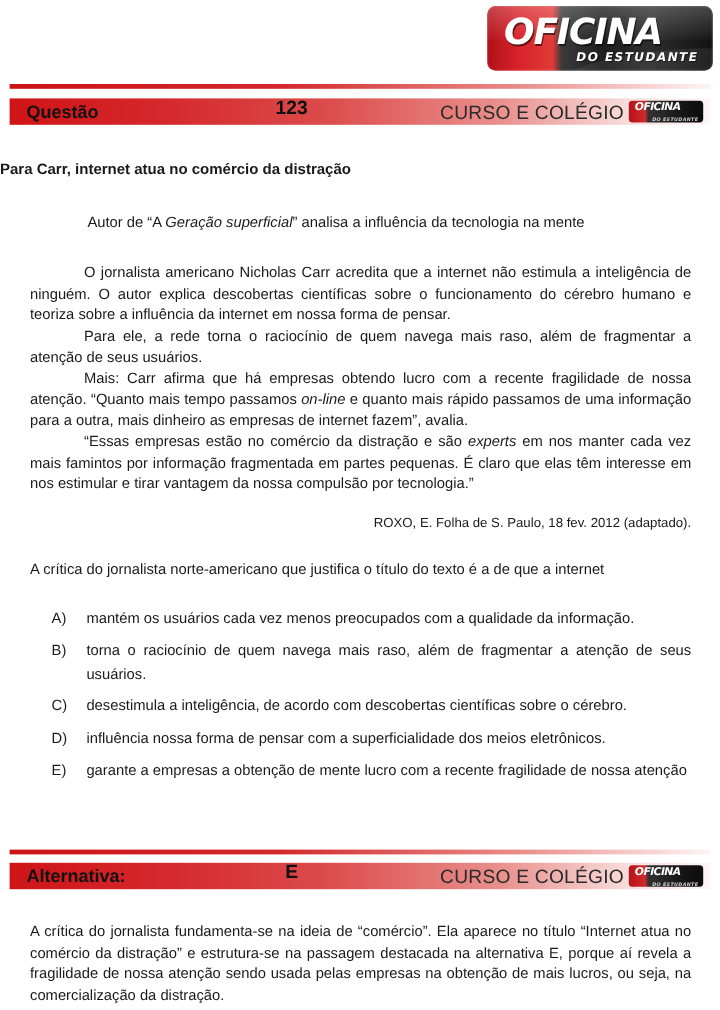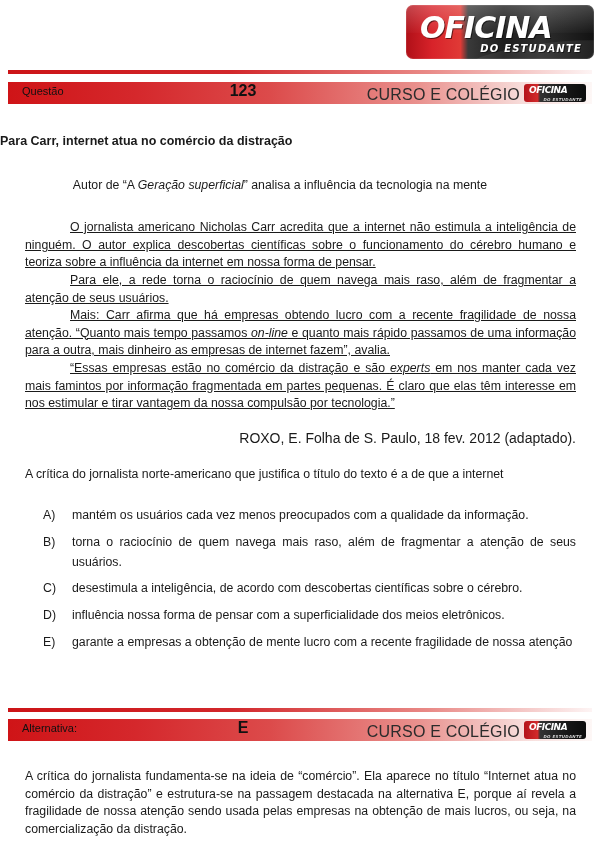--- a/index.html
+++ b/index.html
@@ -85,22 +85,22 @@
     position: absolute;
     left: 8px;
     width: 584px;
     height: 22px;
     background: linear-gradient(90deg, #cf1417 0%, #d5282c 22%, #dc4b4b 45%, #e9908d 70%, #f7dcda 88%, #fdf7f6 100%);
   }
   .bar-label {
     position: absolute;
     left: 14px;
     top: 3px;
-    font-size: 11px;
-    font-weight: normal;
+    font-size: 15px;
+    font-weight: bold;
     color: #111111;
   }
   .bar-value {
     position: absolute;
     left: 0;
     top: 0;
     width: 470px;
     text-align: center;
     font-size: 16px;
     font-weight: bold;
@@ -164,33 +164,32 @@
     text-align: center;
     font-size: 12.3px;
   }
   .body-block {
     position: absolute;
     left: 25px;
     width: 551px;
     font-size: 12.3px;
     line-height: 17.5px;
     text-align: justify;
-    text-decoration: underline;
   }
   .body-block p {
     margin: 0;
     text-indent: 45px;
   }
   .credit {
     position: absolute;
     left: 0;
     top: 430px;
     width: 576px;
     text-align: right;
-    font-size: 14px;
+    font-size: 11px;
   }
   .lead {
     position: absolute;
     left: 25px;
     top: 467px;
     width: 551px;
     font-size: 12.3px;
   }
 
   

